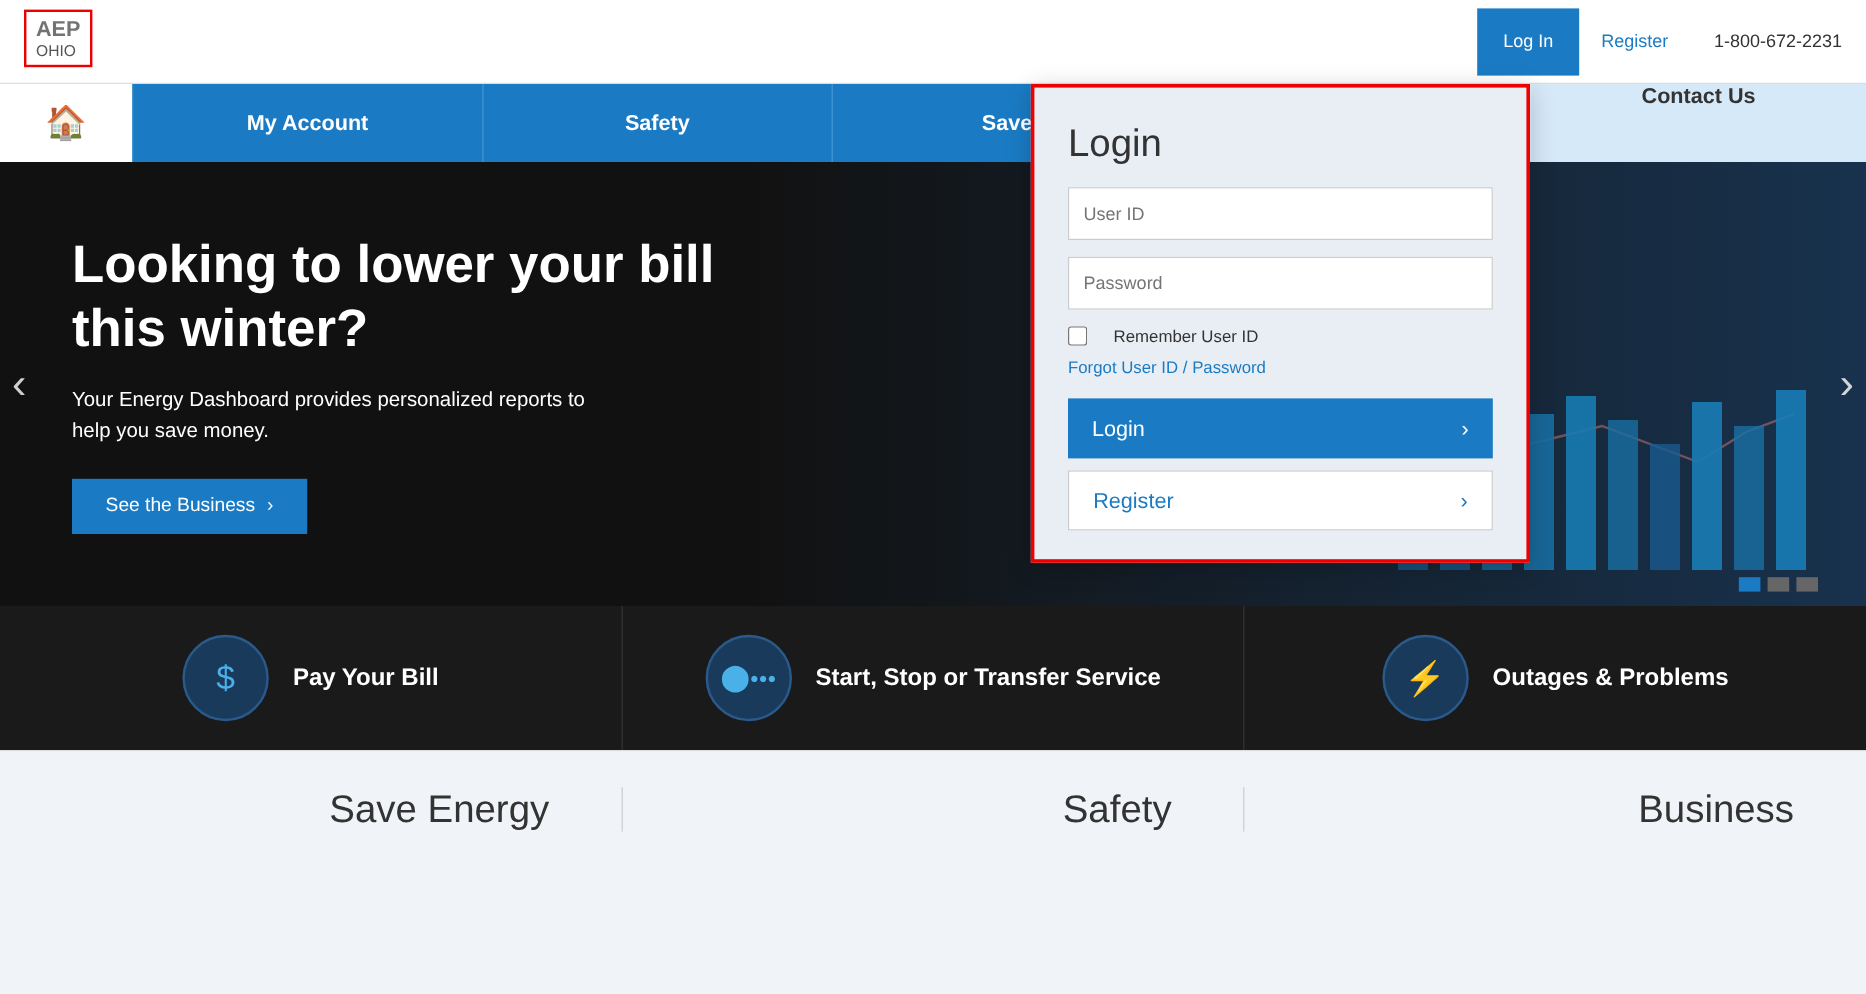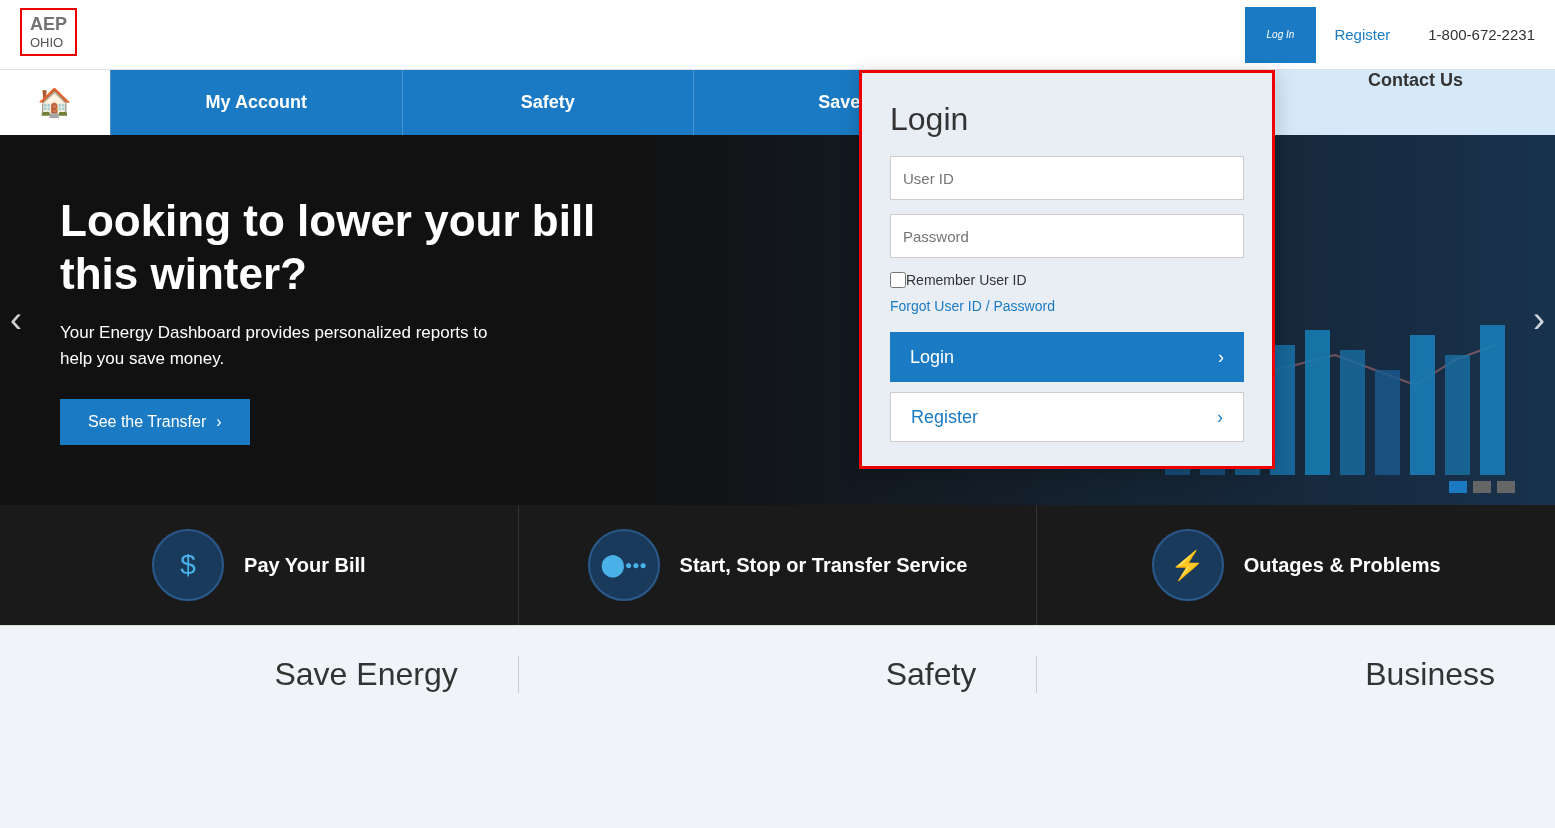--- a/index.html
+++ b/index.html
@@ -31,24 +31,23 @@
     .top-bar-right {
       display: flex;
       align-items: center;
       gap: 0;
     }
     .login-btn {
       background: #1a7bc4;
       color: #fff;
       border: none;
       padding: 10px 22px;
-      font-size: 10px;
+      font-size: 15px;
       cursor: pointer;
       height: 56px;
-      font-style: italic;
     }
     .register-link {
       color: #1a7bc4;
       text-decoration: none;
       padding: 10px 18px;
       font-size: 15px;
       height: 42px;
       display: flex;
       align-items: center;
     }
@@ -235,21 +234,21 @@
       height: 44px;
       border: 1px solid #ccc;
       background: #fff;
       padding: 0 12px;
       font-size: 15px;
       margin-bottom: 14px;
       outline: none;
     }
     .remember-row {
       display: flex;
-      gap: 0;
+      gap: 22px;
       margin-bottom: 10px;
     }
     .remember-checkbox {
       width: 16px;
       height: 16px;
       cursor: pointer;
     }
     .remember-label {
       font-size: 14px;
       color: #333;
@@ -421,21 +420,21 @@
   </div>
 
   <button class="carousel-prev">
     <span>‹</span>
   </button>
 
   <div class="hero-content">
     <div class="hero-title">Looking to lower your bill<br>this winter?</div>
     <div class="hero-subtitle">Your Energy Dashboard provides personalized reports to<br>help you save money.</div>
     <button class="hero-cta">
-      <span>See the Transfer</span>
+      <span>See the Business</span>
       <span>›</span>
     </button>
   </div>
 
   <button class="carousel-next">
     <span>›</span>
   </button>
 
   <div class="carousel-dots">
     <div class="dot"></div>

